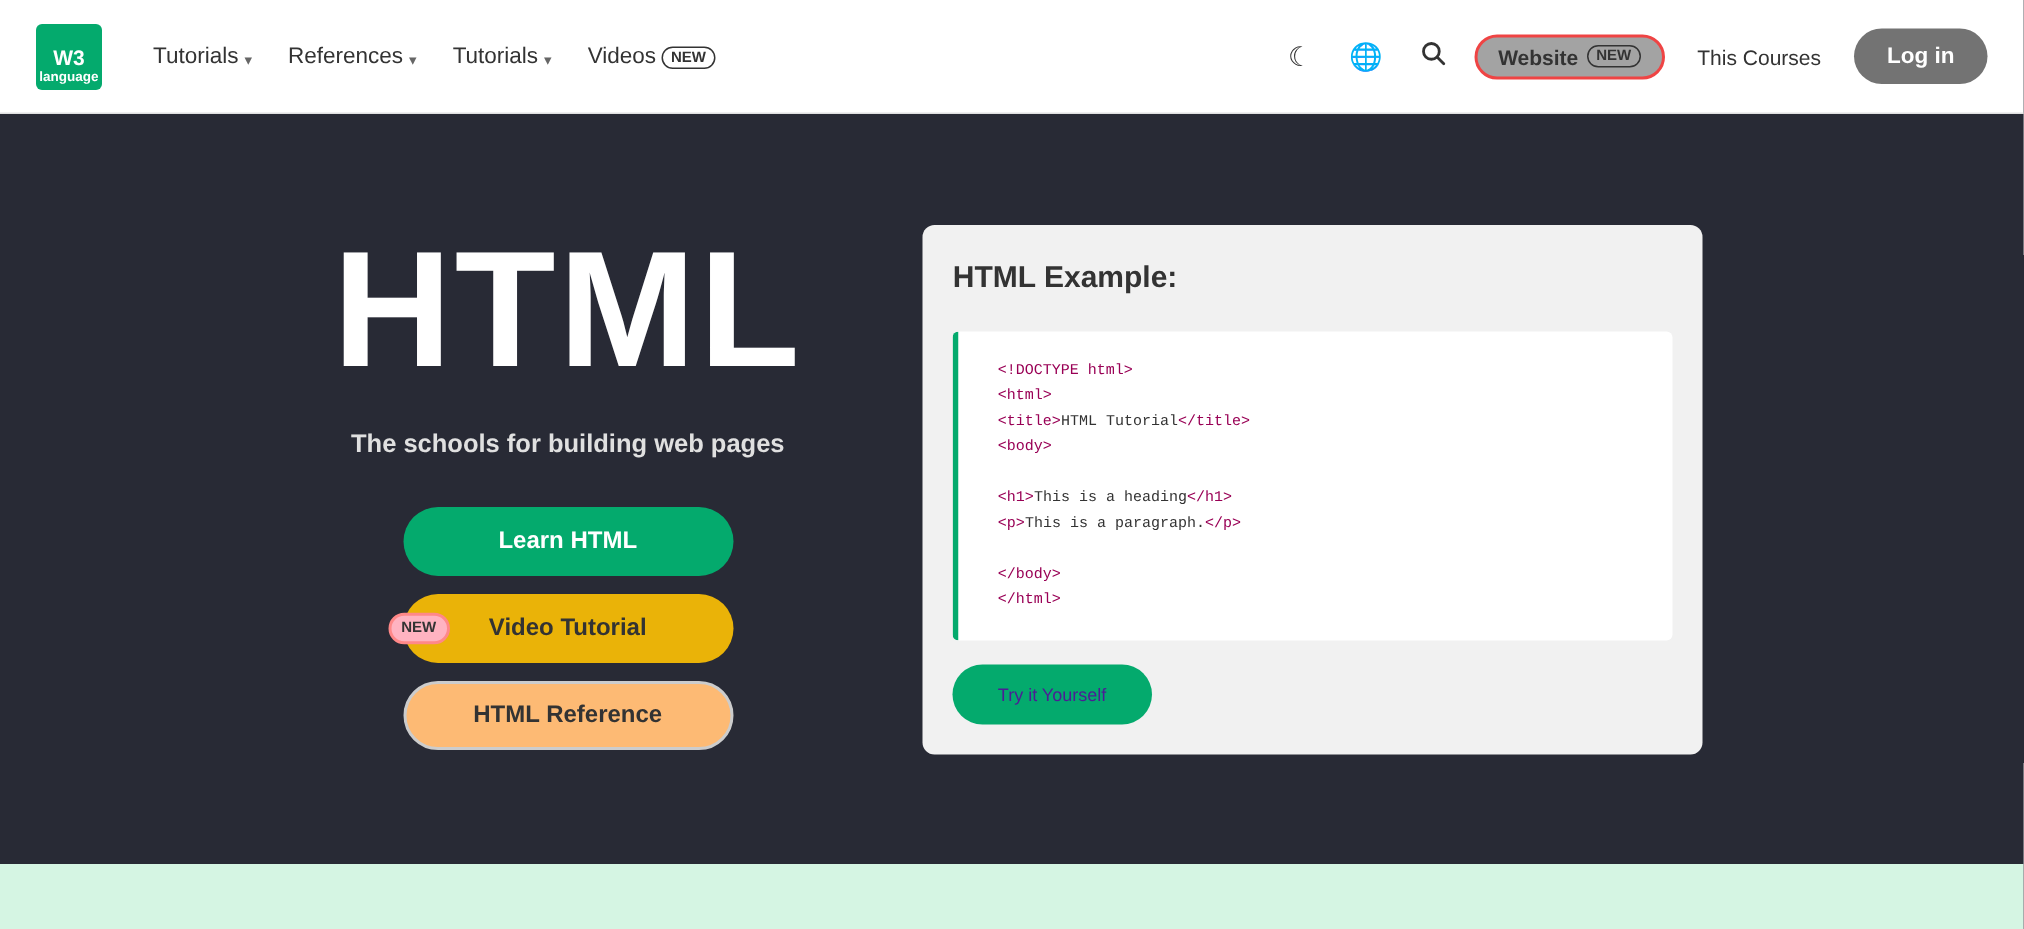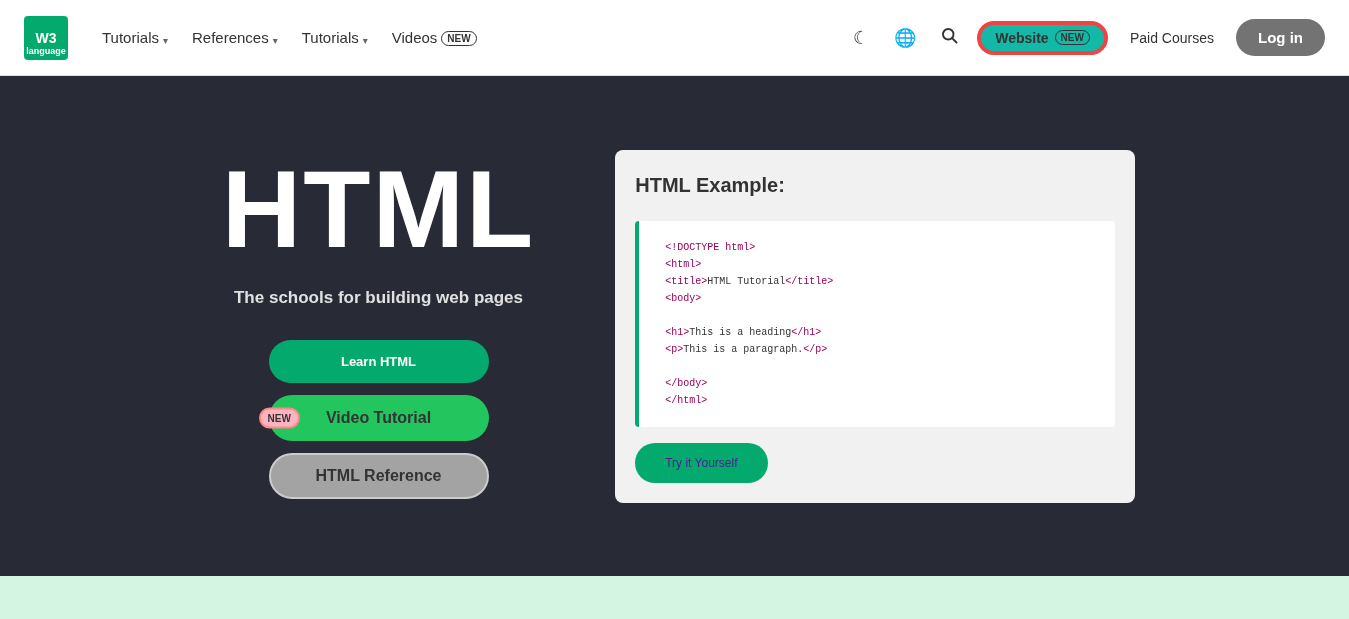--- a/index.html
+++ b/index.html
@@ -93,22 +93,22 @@
       width: 32px;
       height: 32px;
       border-radius: 50%;
       font-size: 18px;
       color: #333;
     }
     .website-btn {
       display: flex;
       align-items: flex-start;
       gap: 6px;
-      background: #14b8a6;
-      border: 4px solid #ef4444;
+      background: #a3a3a3;
+      border: 2px solid #ef4444;
       border-radius: 20px;
       padding: 5px 14px;
       font-size: 14px;
       font-weight: 600;
       color: #333;
       cursor: pointer;
     }
     .website-new-badge {
       background: transparent;
       border: 1.5px solid #333;
@@ -175,21 +175,21 @@
       gap: 12px;
       width: 100%;
     }
     .btn-learn-html {
       background: #04aa6d;
       color: #fff;
       border: none;
       border-radius: 24px;
       padding: 14px 0;
       width: 220px;
-      font-size: 13px;
+      font-size: 16px;
       font-weight: 700;
       cursor: pointer;
       text-align: center;
     }
     .btn-video-wrapper {
       position: relative;
       width: 220px;
     }
     .btn-new-badge {
       position: absolute;
@@ -199,33 +199,33 @@
       background: #ffb3c1;
       color: #333;
       font-size: 10px;
       font-weight: 800;
       border-radius: 12px;
       padding: 3px 7px;
       z-index: 2;
       border: 2px solid #f88;
     }
     .btn-video {
-      background: #22c55e;
+      background: #eab308;
       color: #333;
       border: none;
       border-radius: 24px;
       padding: 14px 0;
       width: 220px;
       font-size: 16px;
       font-weight: 700;
       cursor: pointer;
       text-align: center;
     }
     .btn-html-ref {
-      background: #a3a3a3;
+      background: #fdba74;
       color: #333;
       border: 2px solid #ccc;
       border-radius: 24px;
       padding: 12px 0;
       width: 220px;
       font-size: 16px;
       font-weight: 700;
       cursor: pointer;
       text-align: center;
     }
@@ -318,21 +318,21 @@
         <svg width="18" height="18" viewBox="0 0 24 24" fill="none" stroke="#333" stroke-width="2.5" stroke-linecap="round" stroke-linejoin="round">
           <circle cx="11" cy="11" r="7"></circle>
           <line x1="16.5" y1="16.5" x2="22" y2="22"></line>
         </svg>
       </span>
     </button>
     <button class="website-btn">
       <span>Website</span>
       <span class="website-new-badge">NEW</span>
     </button>
-    <span class="paid-courses-btn">Paid Courses</span>
+    <span class="paid-courses-btn">This Courses</span>
     <button class="login-btn">Log in</button>
   </div>
 </nav>
 
 <section class="hero">
   <div class="hero-left">
     <div class="hero-title">HTML</div>
     <div class="hero-subtitle">The schools for building web pages</div>
     <div class="hero-buttons">
       <button class="btn-learn-html">Learn HTML</button>

